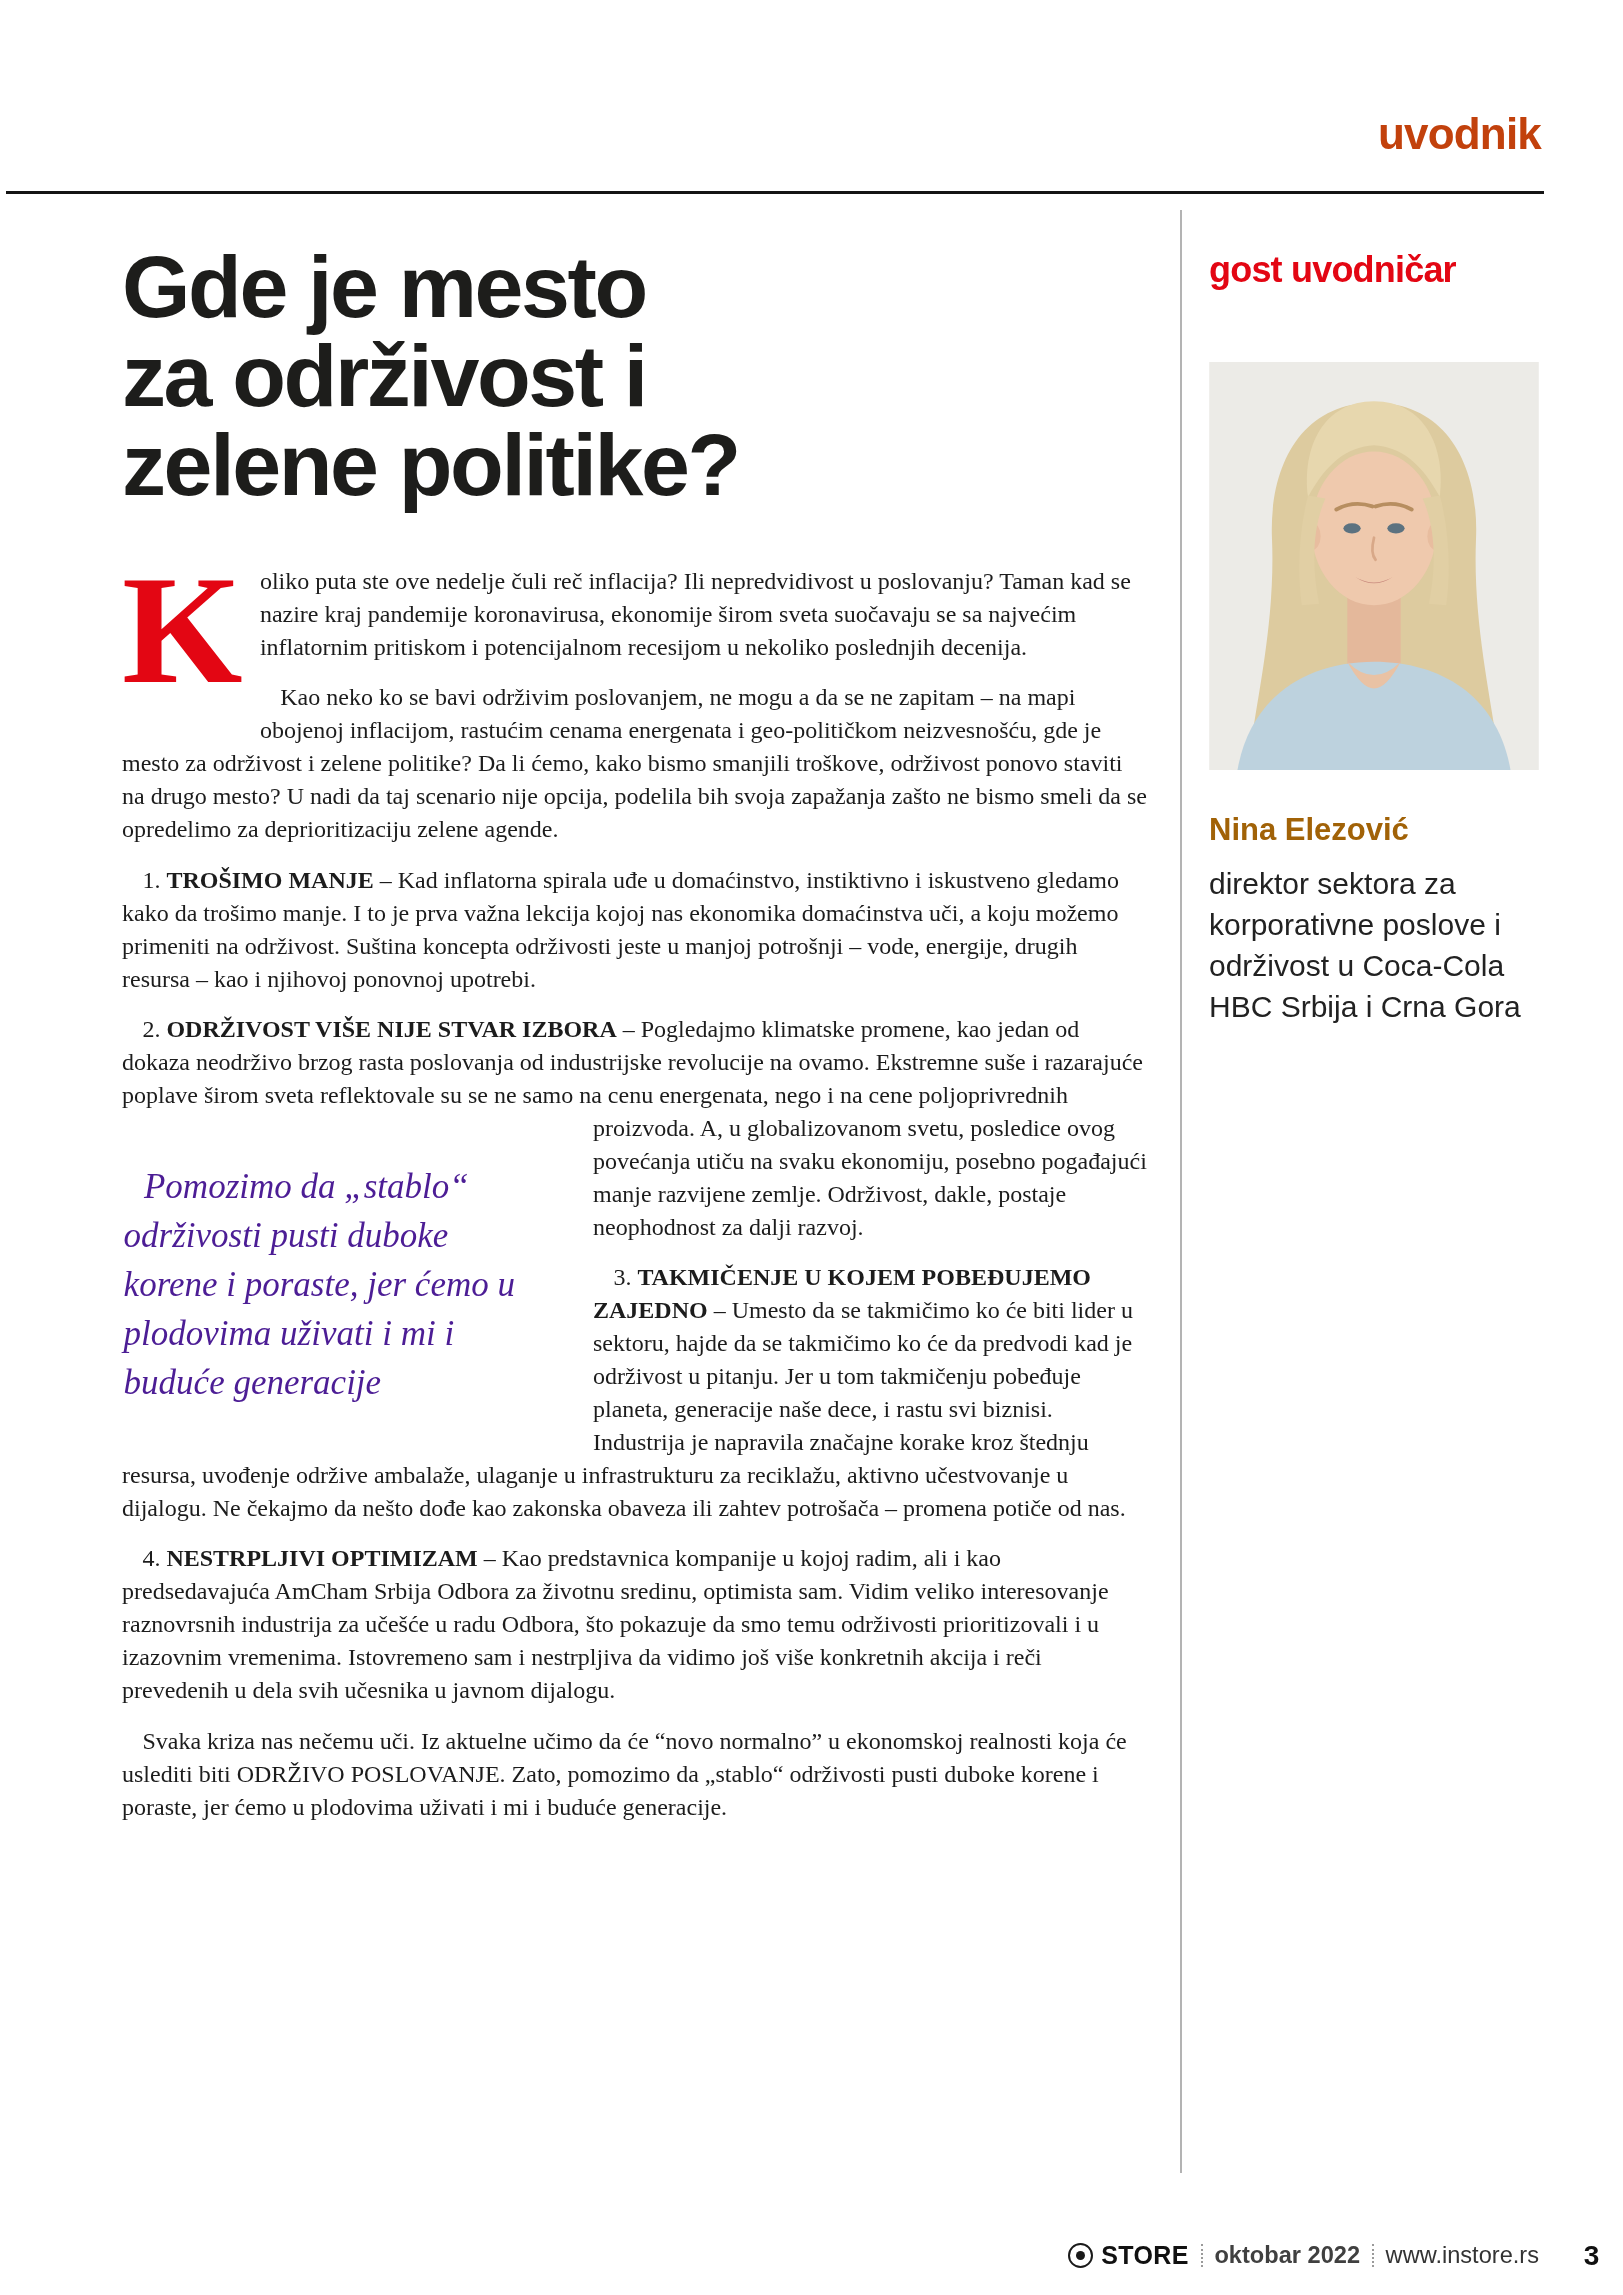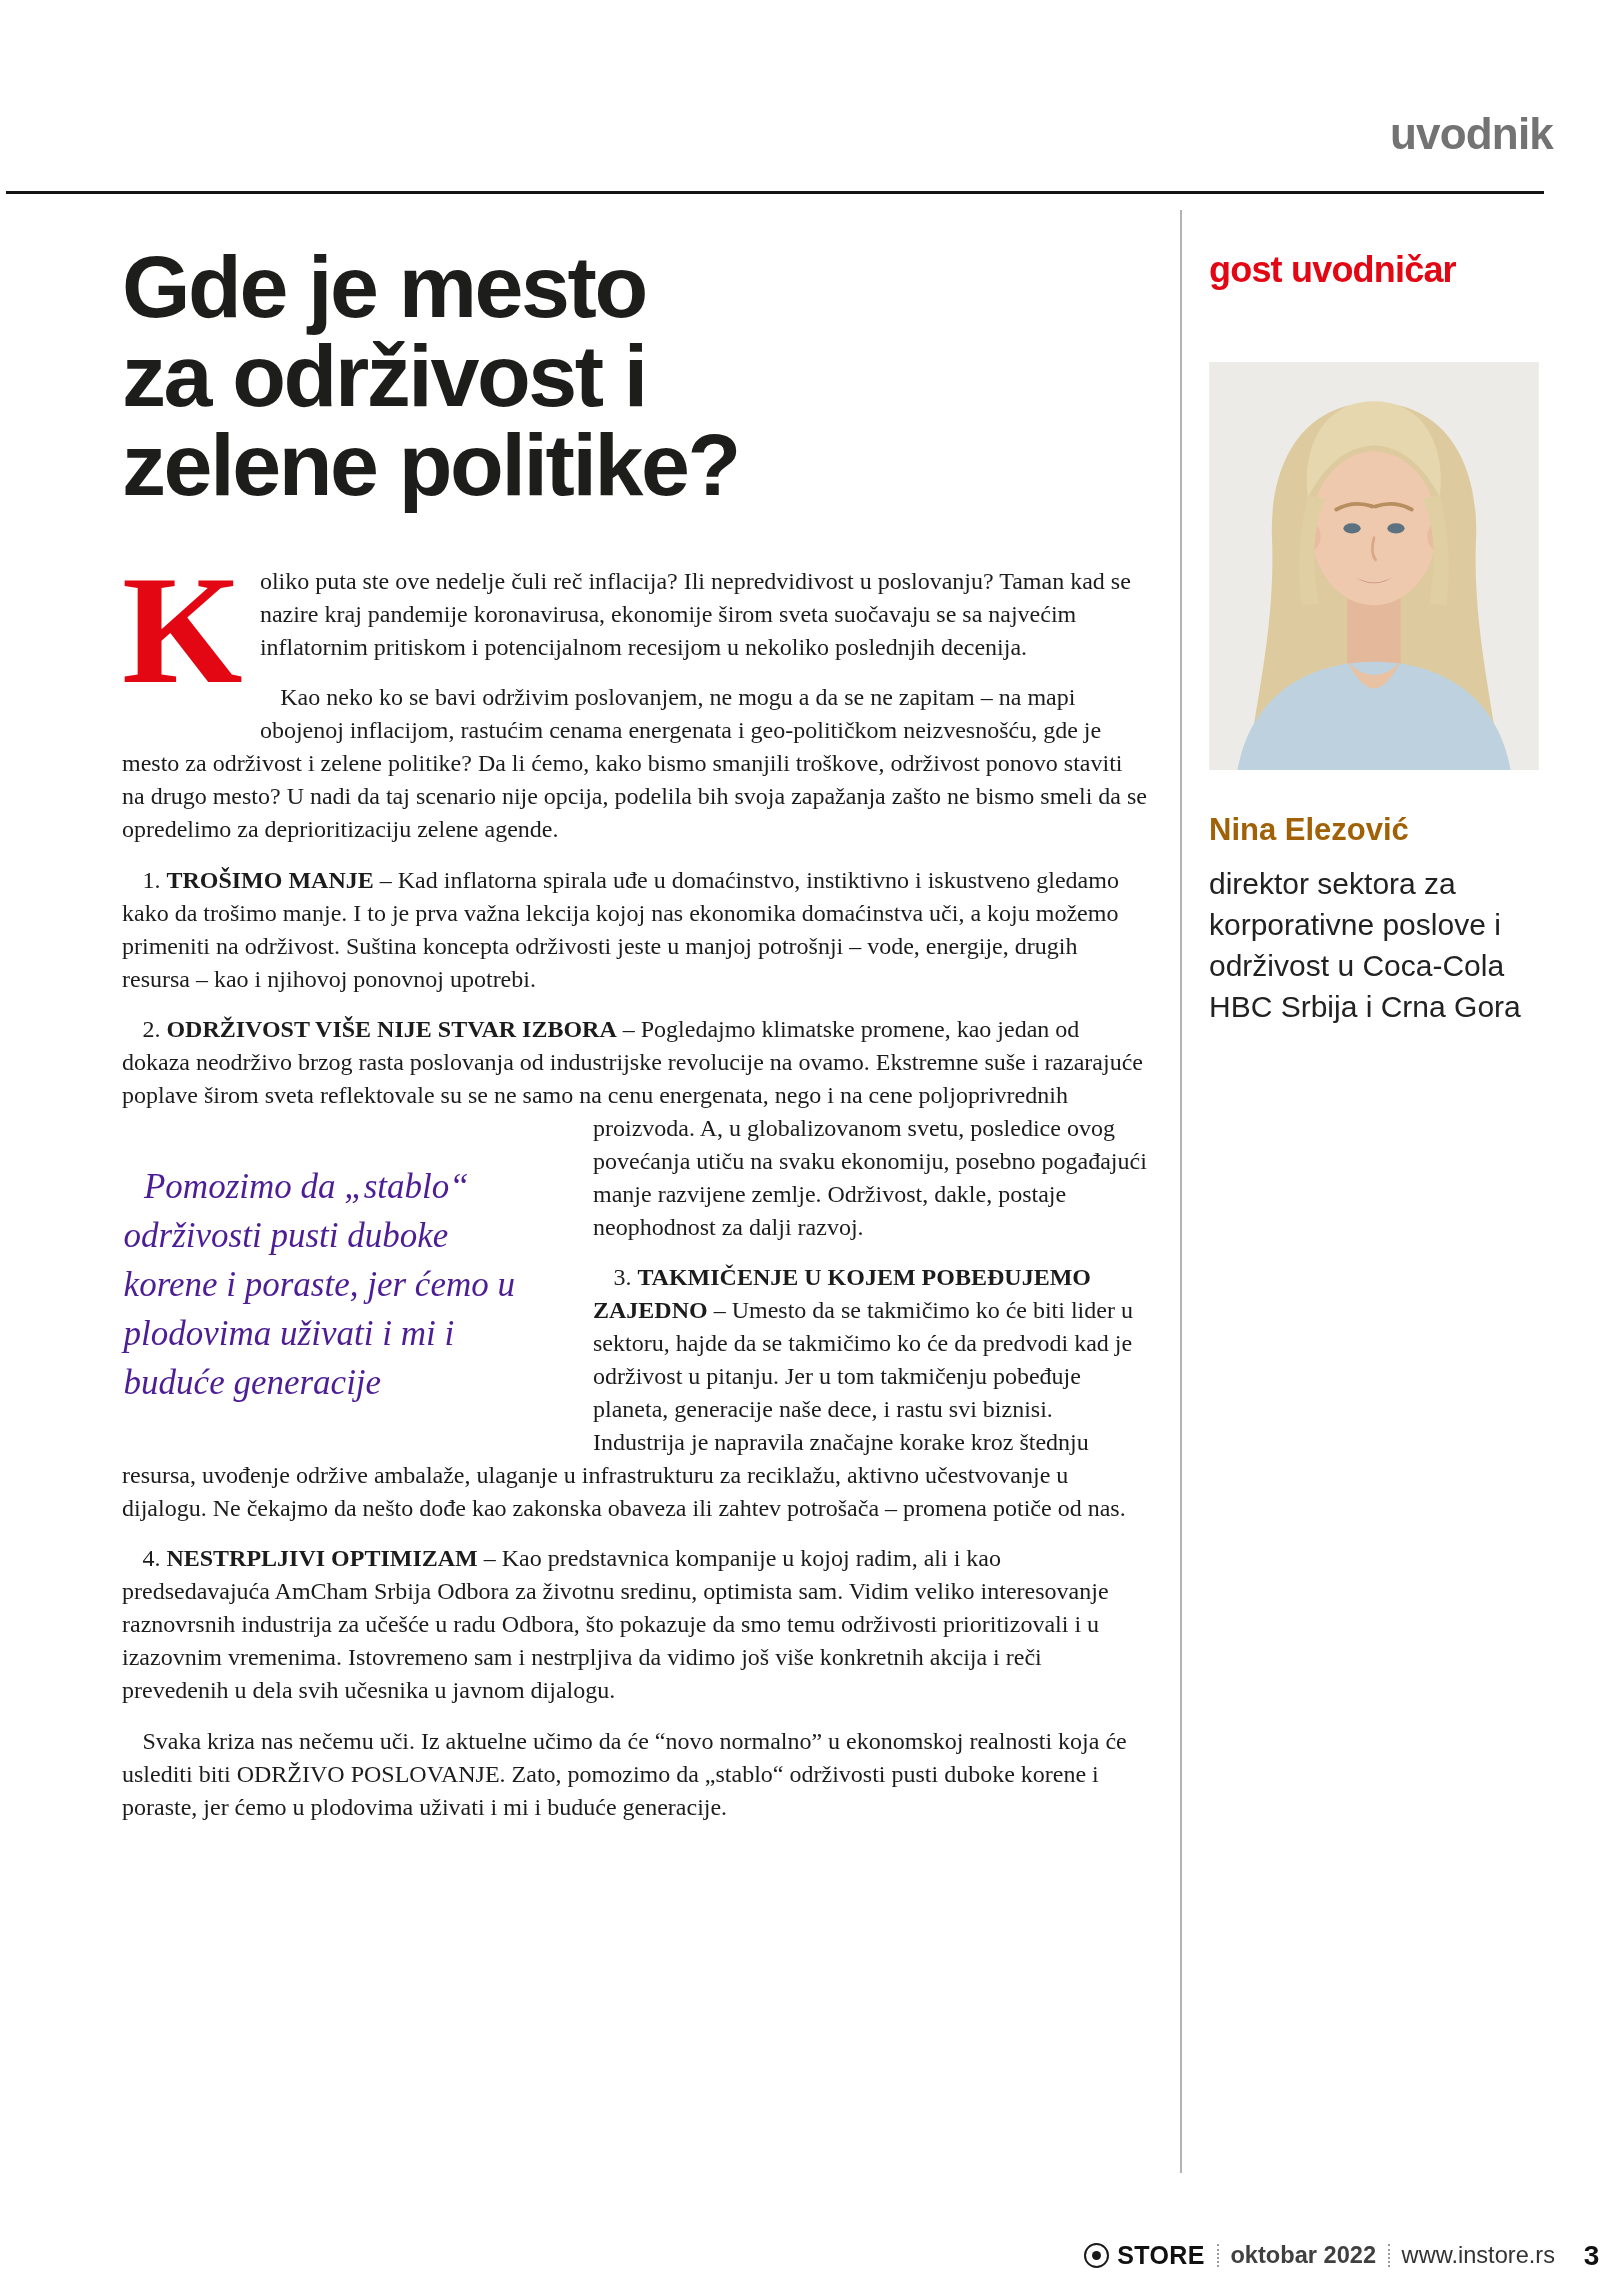--- a/index.html
+++ b/index.html
@@ -7,23 +7,23 @@
   body { font-family:"Liberation Sans", sans-serif; }
   .page {
     position:relative;
     width:1623px; height:2295px;
     background:#ffffff;
     overflow:hidden;
   }
 
   
   .section-label {
-    position:absolute; top:112px; right:70px;
+    position:absolute; top:112px; right:82px;
     font:bold 44px/1 "Liberation Sans", sans-serif;
-    color:#737373; letter-spacing:-0.8px;
+    color:#c2410c; letter-spacing:-0.8px;
   }
   .top-rule {
     position:absolute; top:191px; left:6.3px; right:79px;
     height:3.1px; background:#141414;
   }
 
   
   .main-col {
     position:absolute; left:122px; top:242px; width:1025px;
   }
@@ -89,21 +89,21 @@
     color:#a16207;
   }
   .author-title {
     margin-top:15.7px;
     font:30px/41px "Liberation Sans", sans-serif;
     color:#222222;
   }
 
   
   .footer {
-    position:absolute; right:68px; bottom:27px;
+    position:absolute; right:84px; bottom:27px;
     display:flex; align-items:center;
     font:23.6px/1 "Liberation Sans", sans-serif;
     color:#333;
     margin-top:34px;
   }
   .footer .brand { font-weight:bold; color:#111; font-size:25px; letter-spacing:0.4px; }
   .footer .date { font-weight:bold; color:#404040; }
   .footer .site { color:#333; text-decoration:none; }
   .footer-sep {
     width:0; height:23.6px; border-left:2.4px dotted #9a9a9a;

